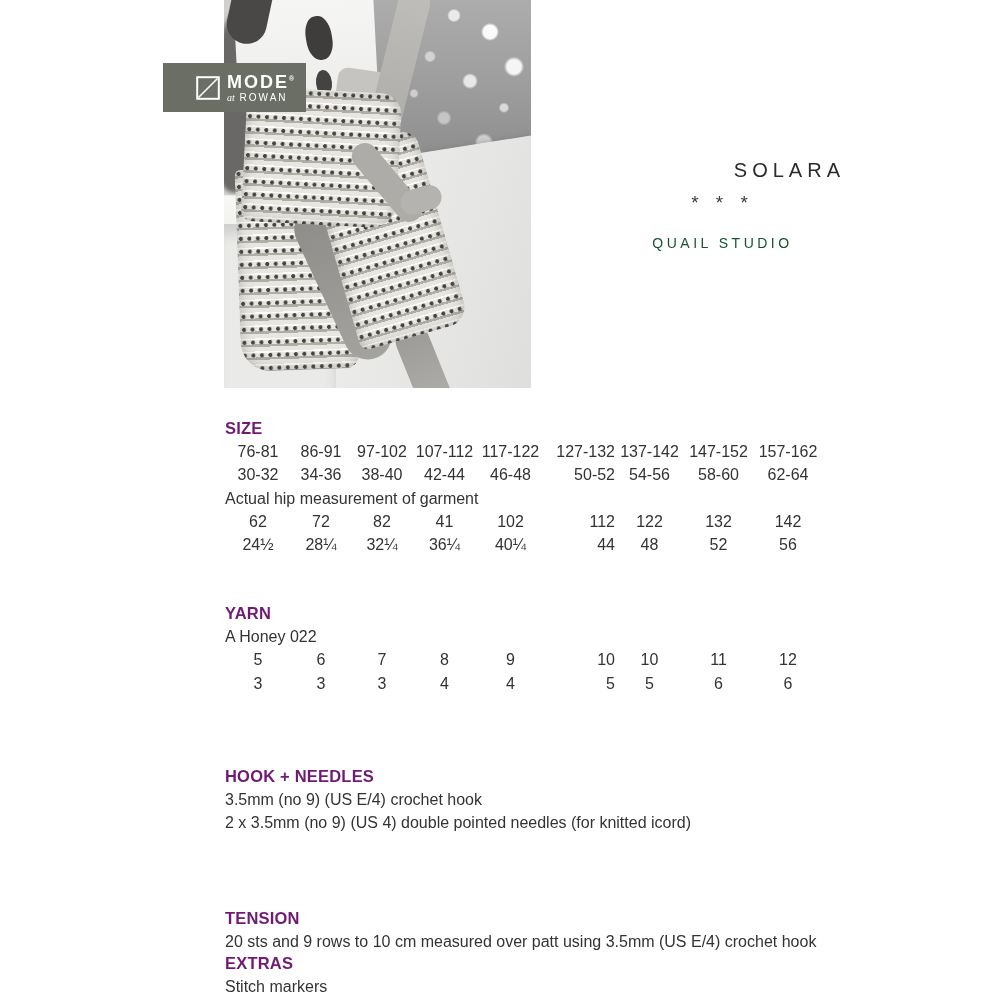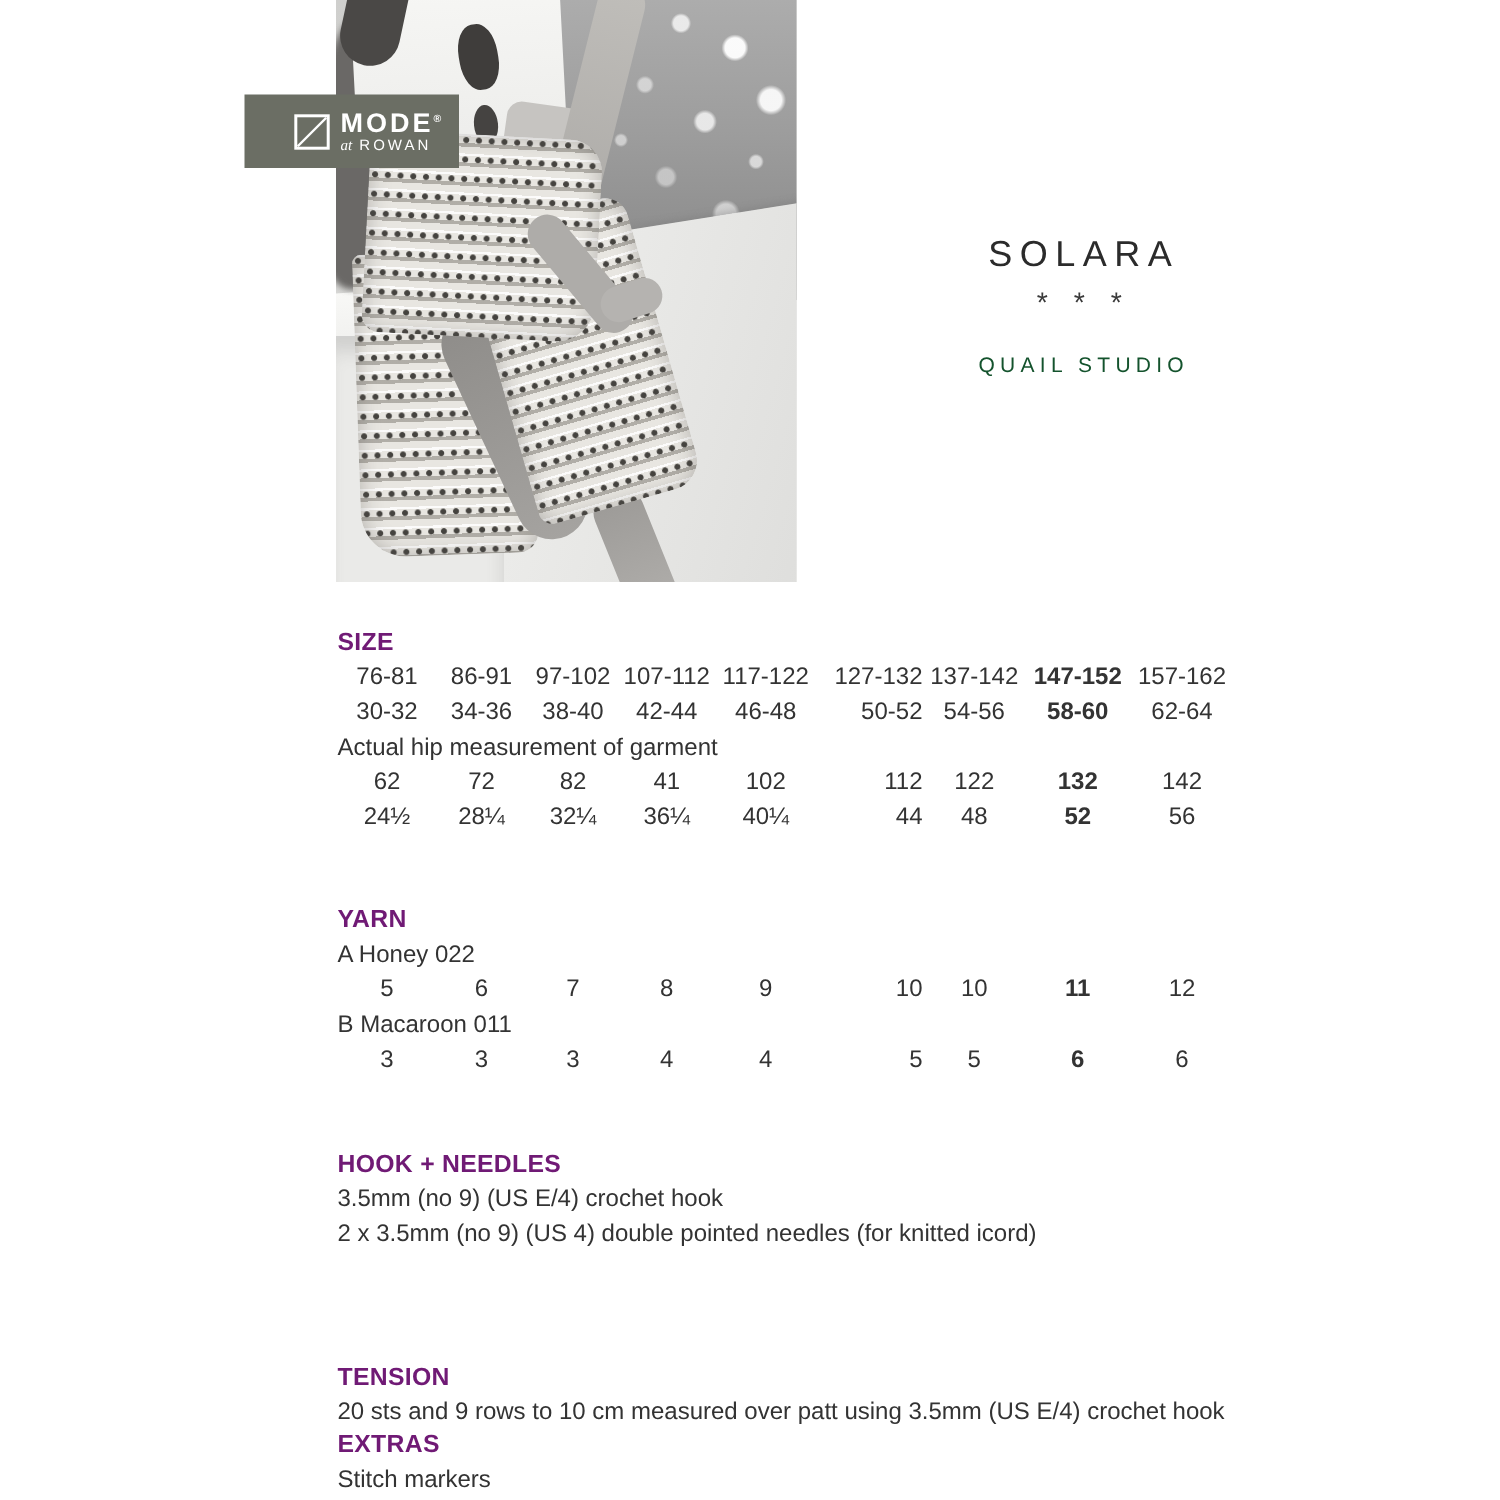--- a/index.html
+++ b/index.html
@@ -76,21 +76,21 @@
   .badge-icon{width:24px;height:24px;flex:0 0 auto;}
   .badge-text{margin-left:7px;line-height:1;}
   .badge-mode{font-size:18px;font-weight:600;letter-spacing:2px;}
   .badge-reg{font-size:7px;vertical-align:super;letter-spacing:0;}
   .badge-sub{margin-top:2px;font-size:10px;letter-spacing:2px;}
   .badge-at{font-style:italic;font-family:"Liberation Serif",serif;letter-spacing:0;
     text-transform:lowercase;font-size:10px;}
 
   
   .pattern-header{position:absolute;left:600px;top:158px;width:245px;text-align:center;color:#2b2b2b;}
-  .ph-title{font-size:24px;letter-spacing:5px;line-height:24px;}
+  .ph-title{font-size:20px;letter-spacing:5px;line-height:24px;text-align:right;}
   .ph-stars{margin-top:11px;font-size:19px;letter-spacing:6px;line-height:20px;color:#3a3a3a;}
   .ph-designer{margin-top:21px;font-size:14px;letter-spacing:3.5px;line-height:18px;color:#14532d;}
 
   
   .sec{position:absolute;left:225px;width:600px;font-size:16px;line-height:23.2px;color:#333333;}
   .sec h2{margin:0;font-size:16.5px;font-weight:bold;line-height:23.2px;color:#701a75;letter-spacing:.2px;}
   .sec p{margin:0;line-height:23.2px;}
   .sec-size{top:417px;}
   .sec-yarn{top:602px;}
   .sec-hook{top:765px;}
@@ -99,21 +99,21 @@
   .bold{font-weight:bold;}
   .num-row{display:flex;}
   .num-row .cell{display:block;text-align:center;}
   .num-row .cell:nth-child(1){width:66px;}
   .num-row .cell:nth-child(2){width:60px;}
   .num-row .cell:nth-child(3){width:62px;}
   .num-row .cell:nth-child(4){width:63px;}
   .num-row .cell:nth-child(5){width:69px;}
   .num-row .cell:nth-child(6){width:70px;text-align:right;}
   .num-row .cell:nth-child(7){width:69px;}
-  .num-row .cell:nth-child(8){width:69px;font-weight:bold;}
+  .num-row .cell:nth-child(8){width:69px;}
   .num-row .cell:nth-child(9){width:70px;}
 </style>
 </head>
 <body>
 
 <div class="page">
 
   <div class="photo">
     <div class="sea"></div>
     <div class="wall-right"></div>
@@ -208,21 +208,20 @@
         <span class="cell">5</span>
         <span class="cell">6</span>
         <span class="cell">7</span>
         <span class="cell">8</span>
         <span class="cell">9</span>
         <span class="cell">10</span>
         <span class="cell">10</span>
         <span class="cell">11</span>
         <span class="cell">12</span>
       </div>
-    <p>B Macaroon 011</p>
     <div class="num-row">
         <span class="cell">3</span>
         <span class="cell">3</span>
         <span class="cell">3</span>
         <span class="cell">4</span>
         <span class="cell">4</span>
         <span class="cell">5</span>
         <span class="cell">5</span>
         <span class="cell">6</span>
         <span class="cell">6</span>

